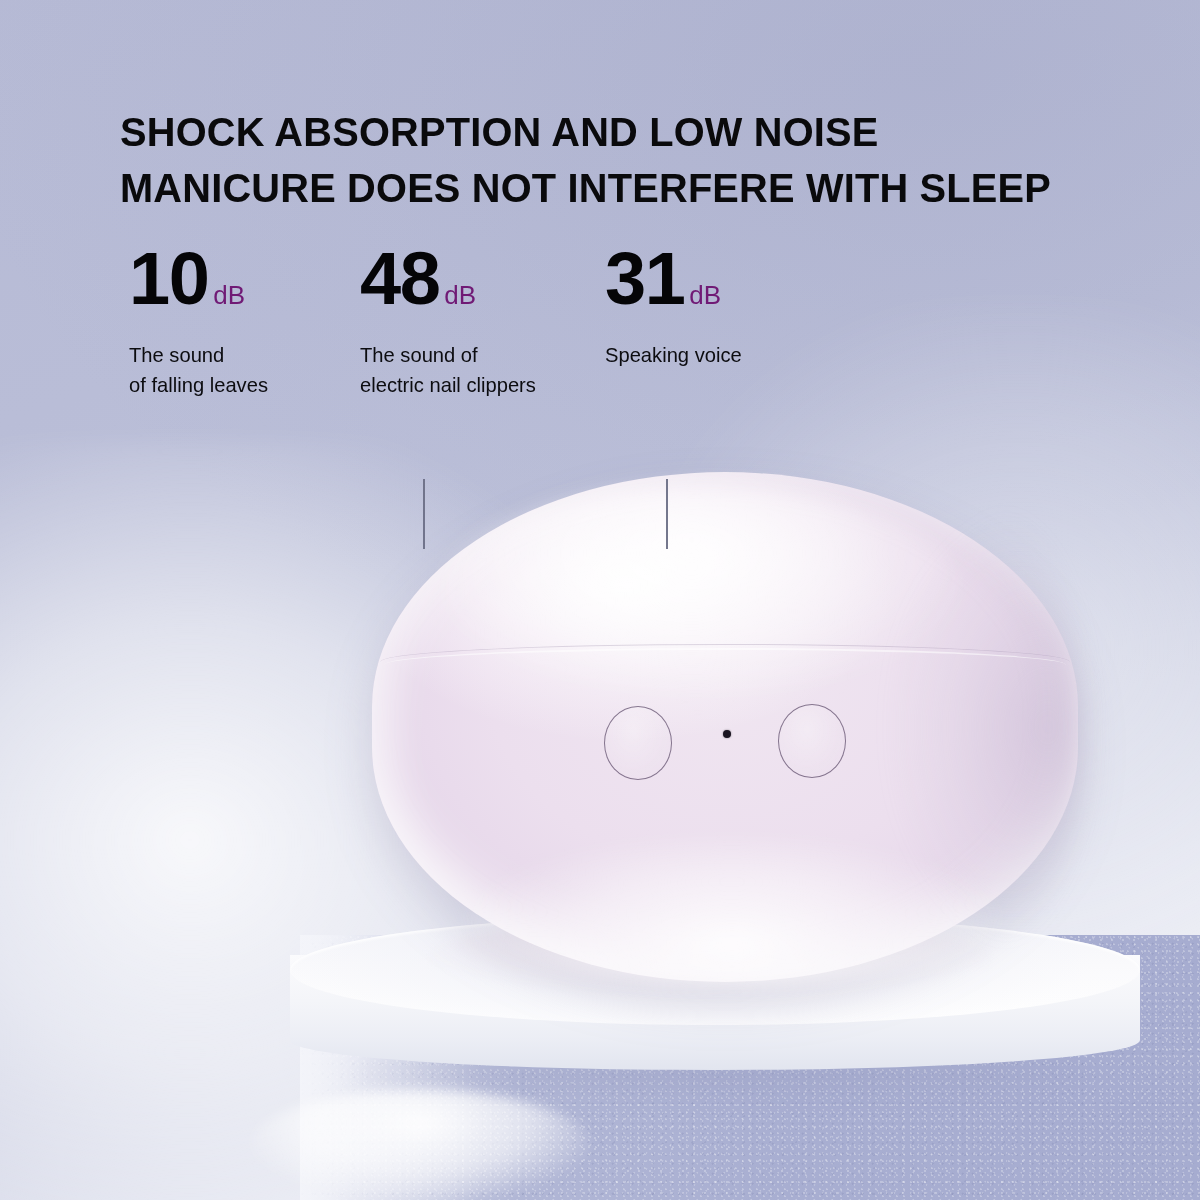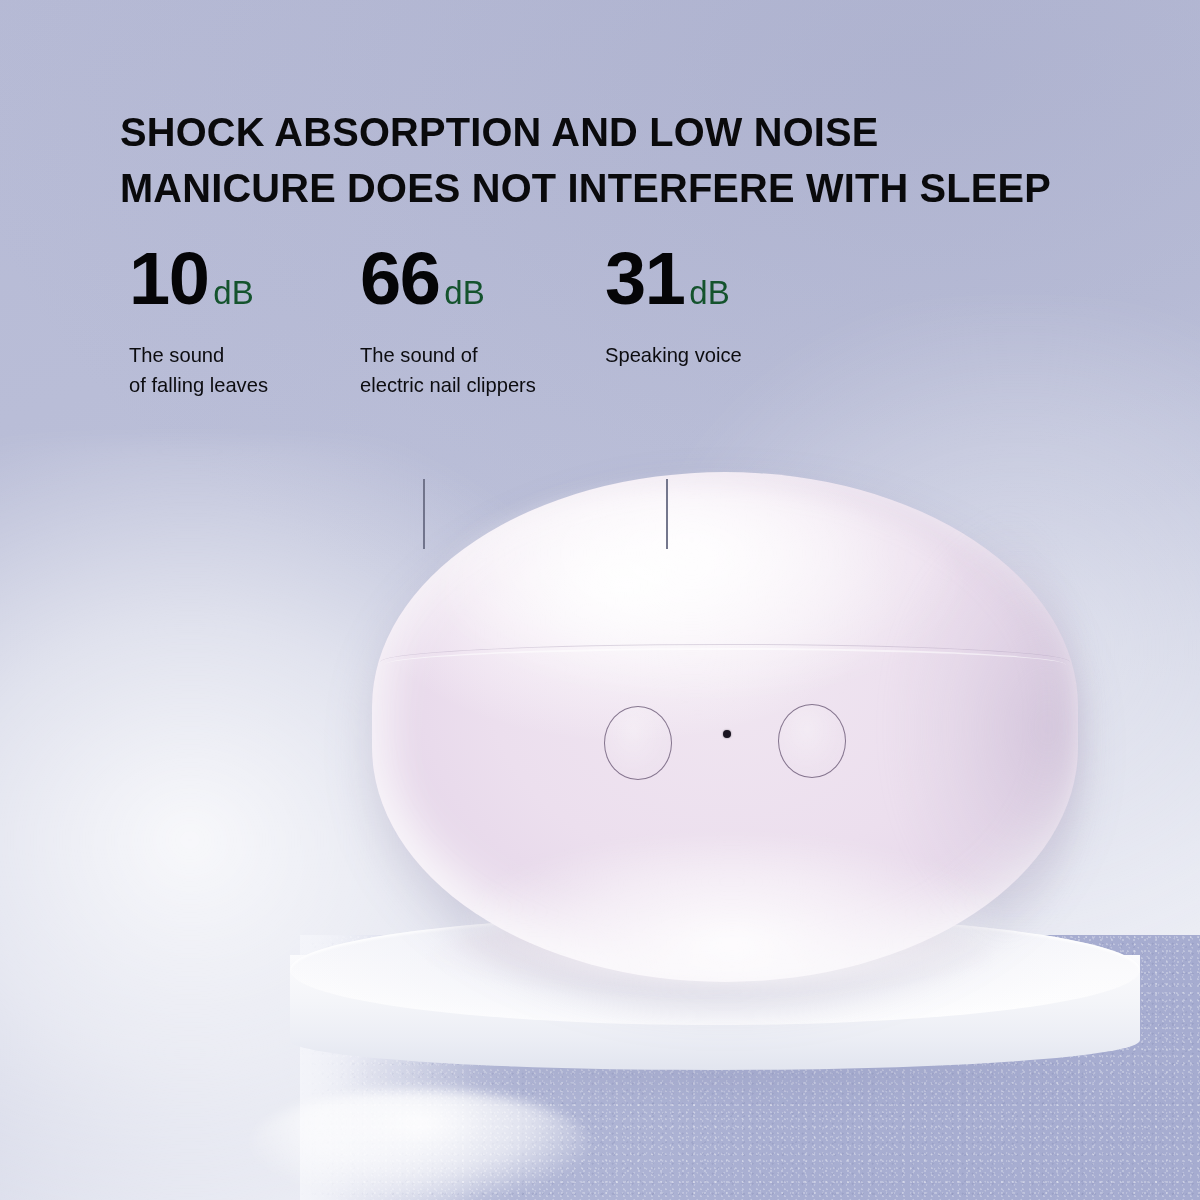--- a/index.html
+++ b/index.html
@@ -296,22 +296,22 @@
     height:86px;
   }
   .stat-number {
     color:#050507;
     font-size:74px;
     font-weight:700;
     line-height:86px;
     letter-spacing:-1.5px;
   }
   .stat-unit {
-    color:#14532d;
-    font-size:33px;
+    color:#701a75;
+    font-size:26px;
     font-weight:400;
     line-height:86px;
     margin-left:5px;
     letter-spacing:0px;
   }
   .stat-caption {
     margin-top:18px;
     color:#0c0c10;
     font-size:21px;
     font-weight:400;
@@ -378,21 +378,21 @@
     <div class="stat-value-row">
       <span class="stat-number">10</span>
       <span class="stat-unit">dB</span>
     </div>
     <div class="stat-caption">The sound
 of falling leaves</div>
   </div>
 
   <div class="stat stat-2">
     <div class="stat-value-row">
-      <span class="stat-number">66</span>
+      <span class="stat-number">48</span>
       <span class="stat-unit">dB</span>
     </div>
     <div class="stat-caption">The sound of
 electric nail clippers</div>
   </div>
 
   <div class="stat stat-3">
     <div class="stat-value-row">
       <span class="stat-number">31</span>
       <span class="stat-unit">dB</span>

